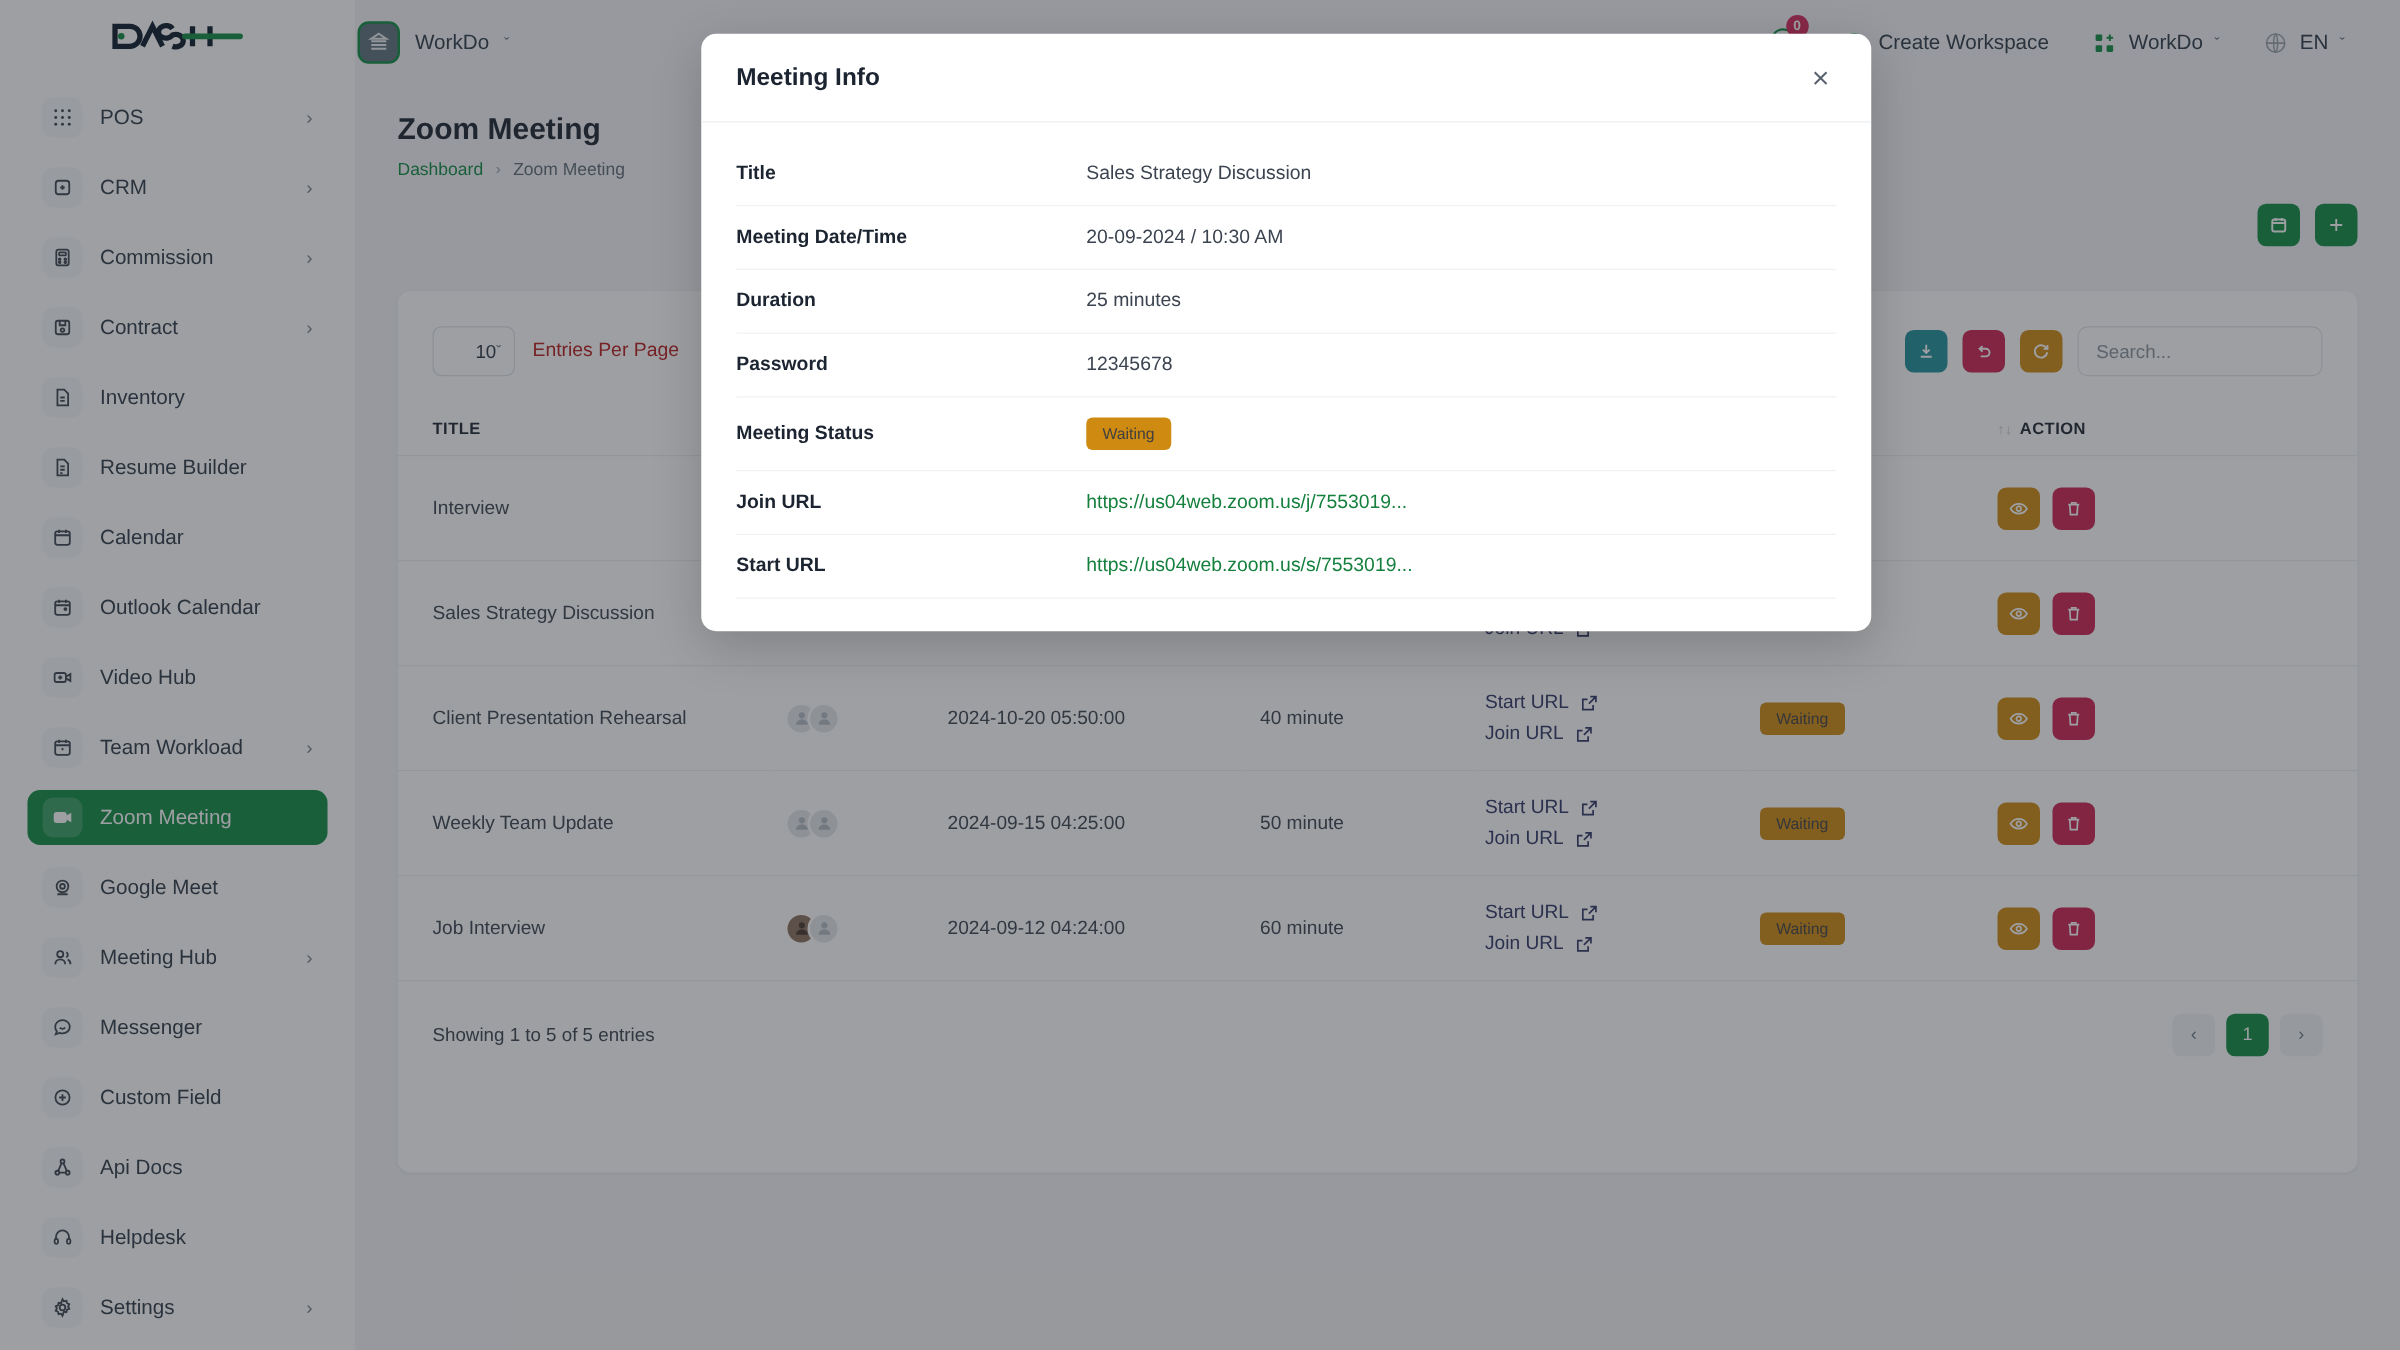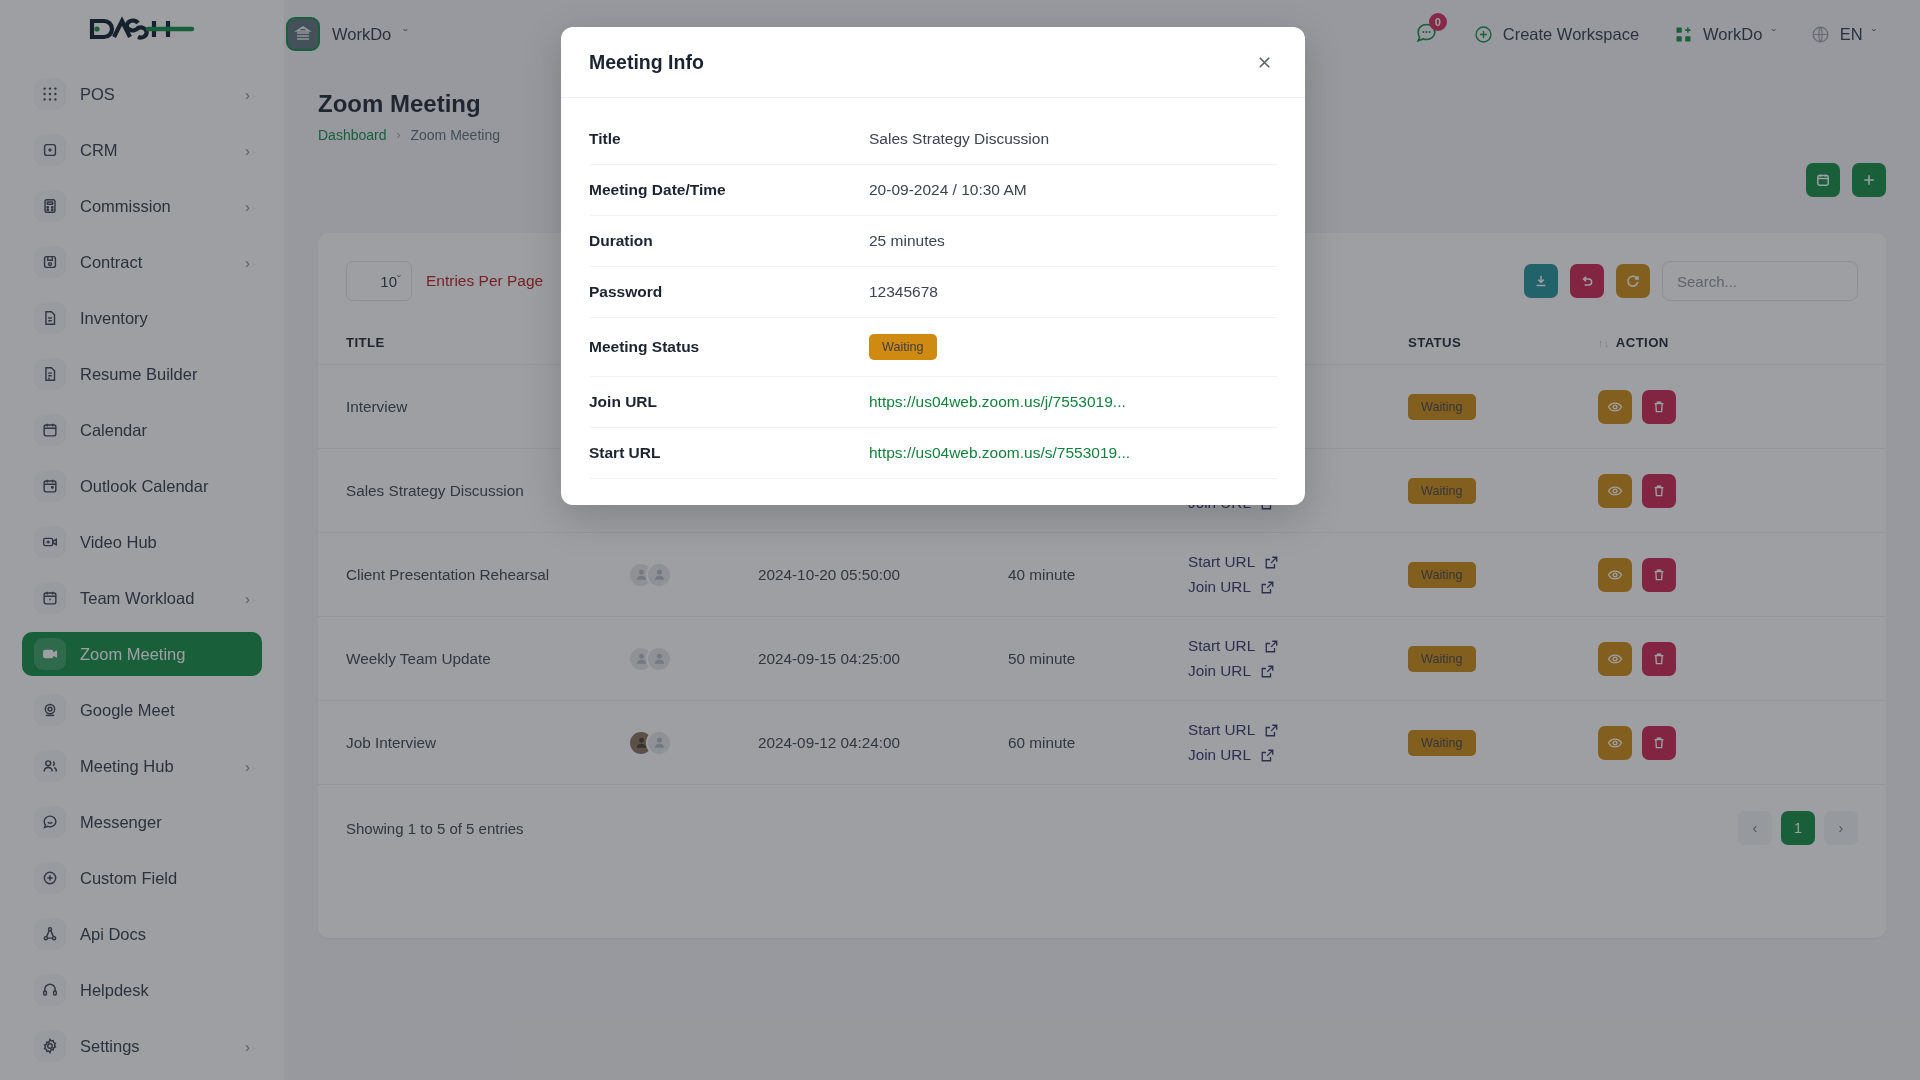--- a/index.html
+++ b/index.html
@@ -151,21 +151,21 @@
   .pg {
     min-width: 34px; height: 34px; border-radius: 7px; background: #f2f4f6;
     display: flex; align-items: center; justify-content: center;
     font-size: 14.5px; color: #6b7682; cursor: pointer; padding: 0 10px;
   }
   .pg.active { background: #0f8a43; color: #fff; }
 
   
   .overlay { position: absolute; inset: 0; background: rgba(38,42,48,0.45); }
   .modal {
-    position: absolute; left: 561px; top: 27px; width: 744px;
+    position: absolute; left: 561px; top: 27px; width: 936px;
     background: #fff; border-radius: 12px; overflow: hidden;
     box-shadow: 0 12px 40px rgba(0,0,0,0.18);
   }
   .modal-head {
     display: flex; align-items: center; padding: 22px 28px;
     border-bottom: 1px solid #eceff2;
   }
   .modal-title { font-size: 19.5px; font-weight: bold; color: #1b2430; }
   .modal-close { margin-left: auto; cursor: pointer; width: 26px; height: 26px; display:flex; align-items:center; justify-content:center; }
   .modal-close svg { width: 19px; height: 19px; stroke: #59626c; stroke-width: 1.7; fill: none; }

